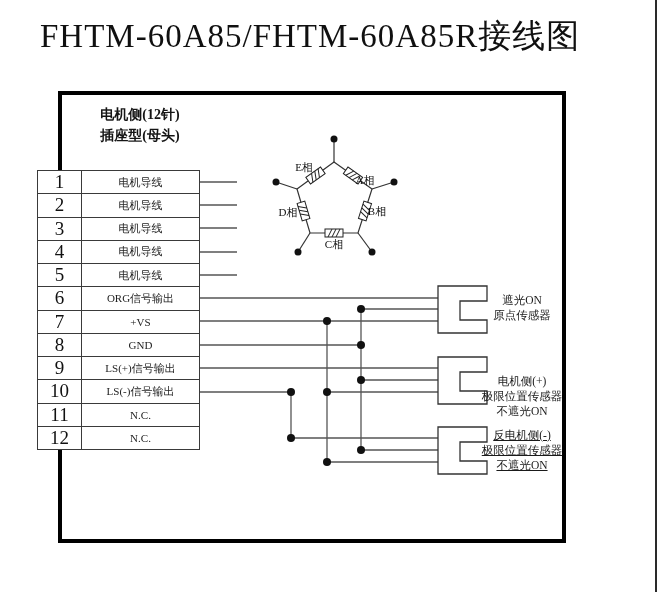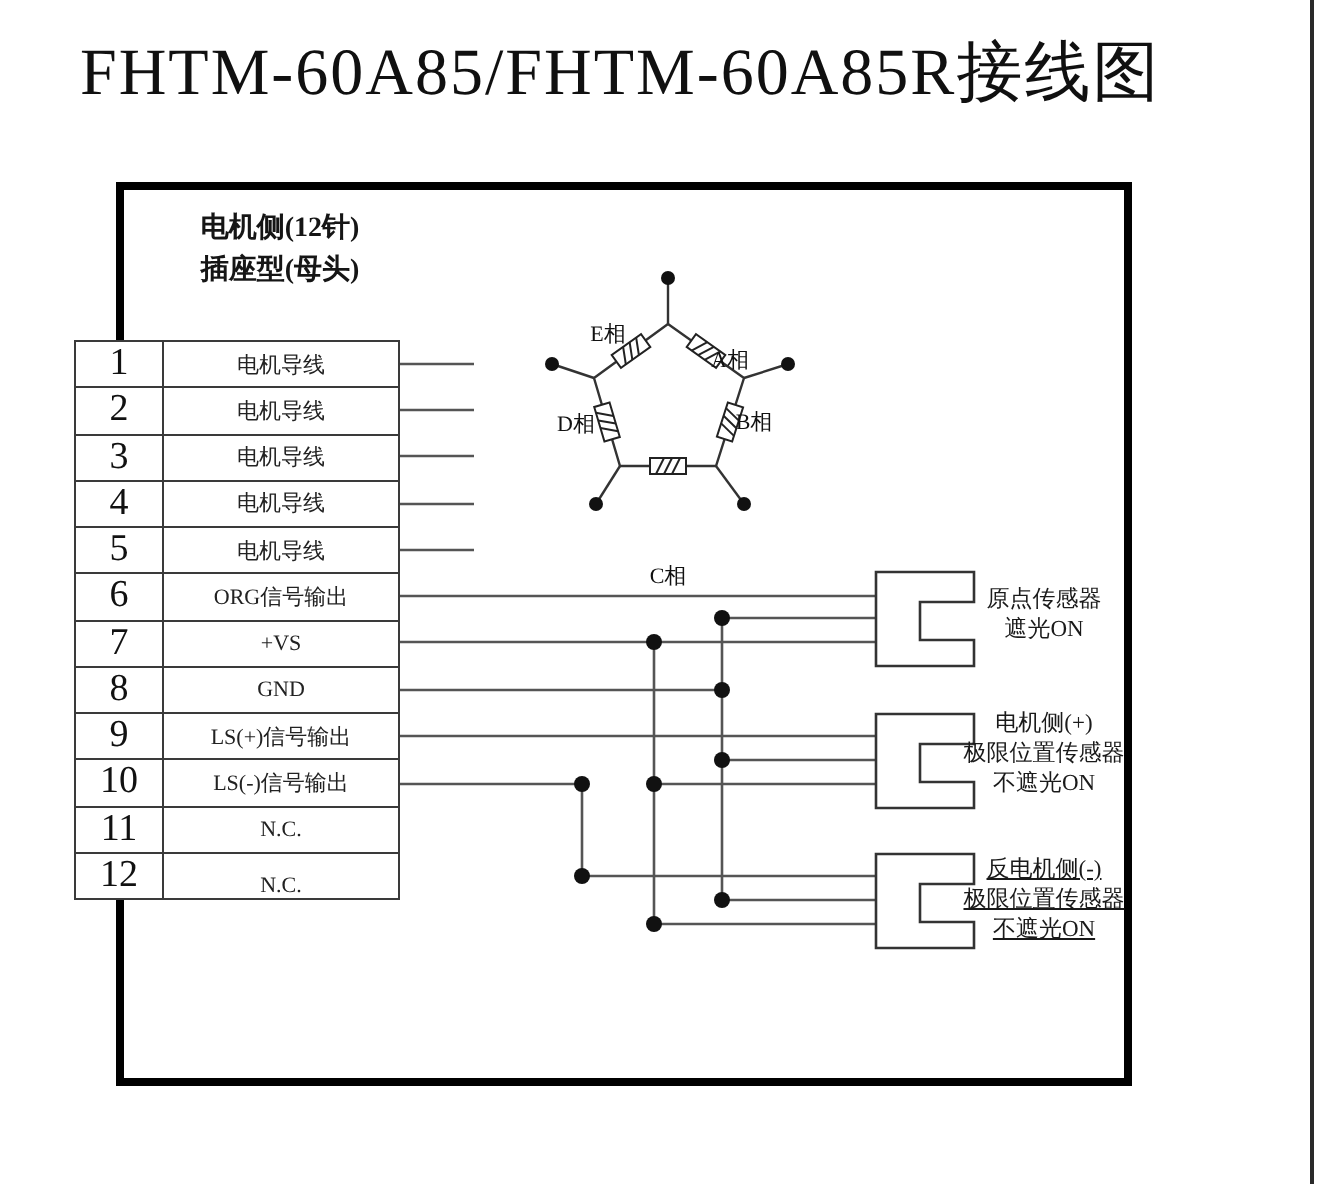--- a/index.html
+++ b/index.html
@@ -9,21 +9,21 @@
          font-size:33px;letter-spacing:1px;white-space:nowrap;color:#101010;}
   .frame{position:absolute;left:58px;top:91px;width:500px;height:444px;
          border:4px solid #000;background:transparent;}
   .screen-edge{position:absolute;left:655px;top:0;width:2px;height:592px;background:#2a2a2a;}
   .conn-header{position:absolute;left:60px;top:104px;width:160px;text-align:center;
                font-weight:bold;font-size:14px;line-height:21px;color:#151515;}
   .pin-table{position:absolute;left:37px;top:170px;width:163px;height:280px;
              background:#fff;border:1px solid #3a3a3a;box-sizing:border-box;
              display:flex;flex-direction:column;}
   .pin-row{flex:1;display:flex;border-bottom:1px solid #3a3a3a;box-sizing:border-box;}
-  .pin-row:last-child{border-bottom:none;align-items:flex-end;}
+  .pin-row:last-child{border-bottom:none;}
   .pin-no{width:44px;border-right:1px solid #3a3a3a;box-sizing:border-box;
           display:flex;align-items:center;justify-content:center;
           font-size:19px;color:#111;}
   .pin-label{flex:1;display:flex;align-items:center;justify-content:center;
              font-size:11px;color:#222;white-space:nowrap;}
   svg.linework{position:absolute;left:0;top:0;pointer-events:none;}
   .phase-label{position:absolute;font-size:11px;color:#111;transform:translate(-50%,-50%);white-space:nowrap;}
   .sensor-label{position:absolute;left:466px;width:112px;text-align:center;
                 font-size:11.5px;line-height:15px;color:#1a1a1a;white-space:nowrap;}
 </style>
@@ -185,27 +185,27 @@
       <path d="M438 286 h49 v15 h-27 v19 h27 v13 h-49 Z"></path>
       <path d="M438 357 h49 v15 h-27 v19 h27 v13 h-49 Z"></path>
       <path d="M438 427 h49 v15 h-27 v19 h27 v13 h-49 Z"></path>
     </g>
   </svg>
 
   <div class="phase-label" style="left:304px;top:167px;">E相</div>
   <div class="phase-label" style="left:365px;top:180px;">A相</div>
   <div class="phase-label" style="left:377px;top:211px;">B相</div>
   <div class="phase-label" style="left:288px;top:212px;">D相</div>
-  <div class="phase-label" style="left:334px;top:244px;margin-top:44px;">C相</div>
+  <div class="phase-label" style="left:334px;top:244px;">C相</div>
 
   <div class="sensor-label" style="top:293px;">
+    <div>遮光ON</div>
     <div>原点传感器</div>
-    <div>遮光ON</div>
-  </div>
-  <div class="sensor-label" style="top:355px;">
+  </div>
+  <div class="sensor-label" style="top:374px;">
     <div>电机侧(+)</div>
     <div>极限位置传感器</div>
     <div>不遮光ON</div>
   </div>
   <div class="sensor-label" style="top:428px;text-decoration:underline;">
     <div>反电机侧(-)</div>
     <div>极限位置传感器</div>
     <div>不遮光ON</div>
   </div>
 

